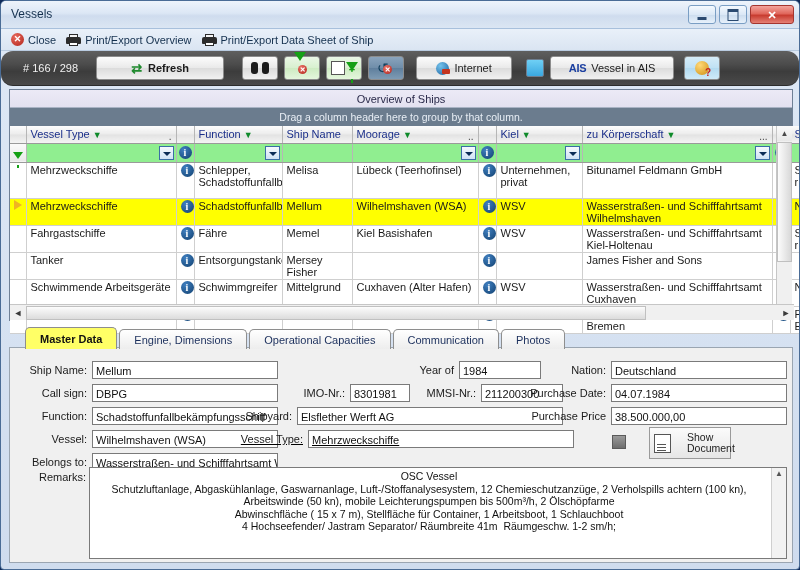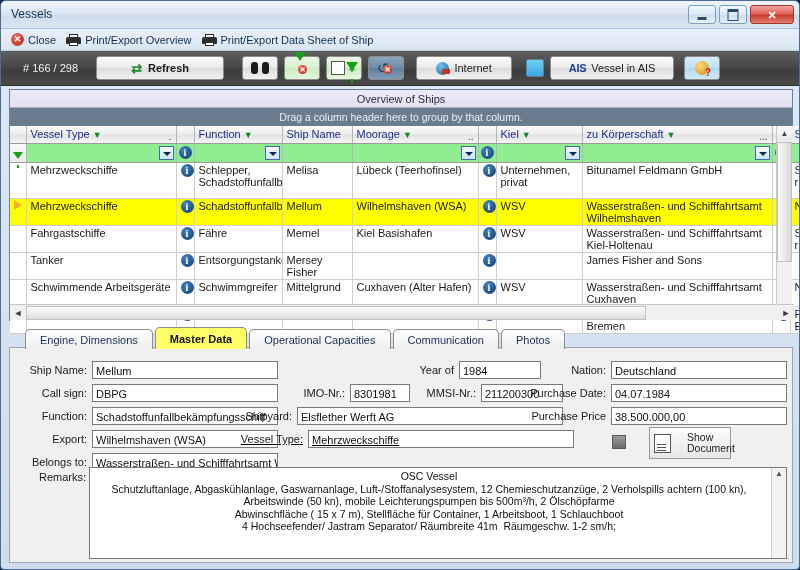--- a/index.html
+++ b/index.html
@@ -106,21 +106,21 @@
     background: #fff; border: 1px solid #2c2c2c; box-sizing: border-box;
   }
 
   
   .toolbar {
     position: absolute; left: 0; top: 50px;
     width: 100%; height: 35px;
     background: linear-gradient(180deg,#5f5f5f 0%, #4b4b4b 40%, #3c3c3c 60%, #4a4a4a 100%);
     border-bottom: 1px solid #2d2d2d;
     box-sizing: border-box;
-    display: flex; align-items: center;
+    display: flex; align-items: center; border-radius: 12px;
   }
   .rec-counter {
     color: #f2f2f2; font-size: 11px; margin-left: 22px; margin-right: 18px;
     white-space: nowrap;
   }
   .tb-btn {
     height: 24px;
     border: 1px solid #8d8d8d;
     border-radius: 3px;
     background: linear-gradient(180deg,#fcfcfc 0%, #eaeaea 48%, #dcdcdc 52%, #f1f1f1 100%);
@@ -734,22 +734,22 @@
         <div class="hs-arrow">◄</div>
         <div class="hs-track">
           <div class="hs-thumb"></div>
         </div>
         <div class="hs-arrow">►</div>
       </div>
     </div>
   </div>
 
   <div class="tabs">
+    <div class="tab active">Master Data</div>
     <div class="tab">Engine, Dimensions</div>
-    <div class="tab active">Master Data</div>
     <div class="tab">Operational Capacities</div>
     <div class="tab">Communication</div>
     <div class="tab">Photos</div>
   </div>
 
   <div class="detail"></div>
 
   <div class="fld-row" style="left:24px; top:360px;">
     <div class="fld-label" style="width:62px">Ship Name:</div>
     <div class="fld-input" style="width:186px">Mellum</div>
@@ -759,21 +759,21 @@
     <div class="fld-label" style="width:62px">Call sign:</div>
     <div class="fld-input" style="width:186px">DBPG</div>
   </div>
 
   <div class="fld-row" style="left:24px; top:406px;">
     <div class="fld-label" style="width:62px">Function:</div>
     <div class="fld-input" style="width:186px">Schadstoffunfallbekämpfungsschiff</div>
   </div>
 
   <div class="fld-row" style="left:24px; top:429px;">
-    <div class="fld-label" style="width:62px">Export:</div>
+    <div class="fld-label" style="width:62px">Vessel:</div>
     <div class="fld-input" style="width:186px">Wilhelmshaven (WSA)</div>
   </div>
 
   <div class="fld-row" style="left:24px; top:452px;">
     <div class="fld-label" style="width:62px">Belongs to:</div>
     <div class="fld-input" style="width:186px">Wasserstraßen- und Schifffahrtsamt Wilh</div>
   </div>
 
   <div class="fld-row" style="left:375px; top:360px;">
     <div class="fld-label" style="width:78px">Year of</div>

